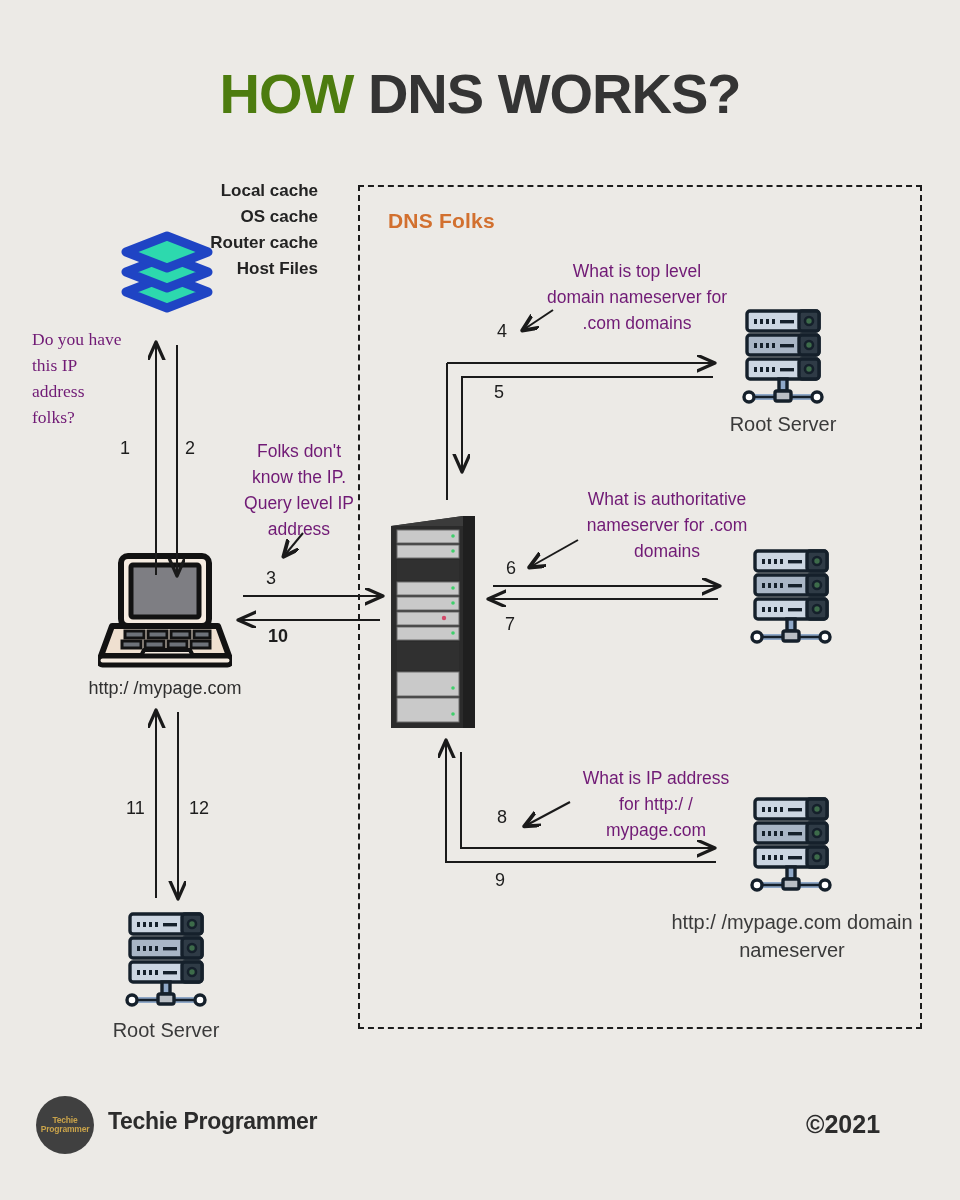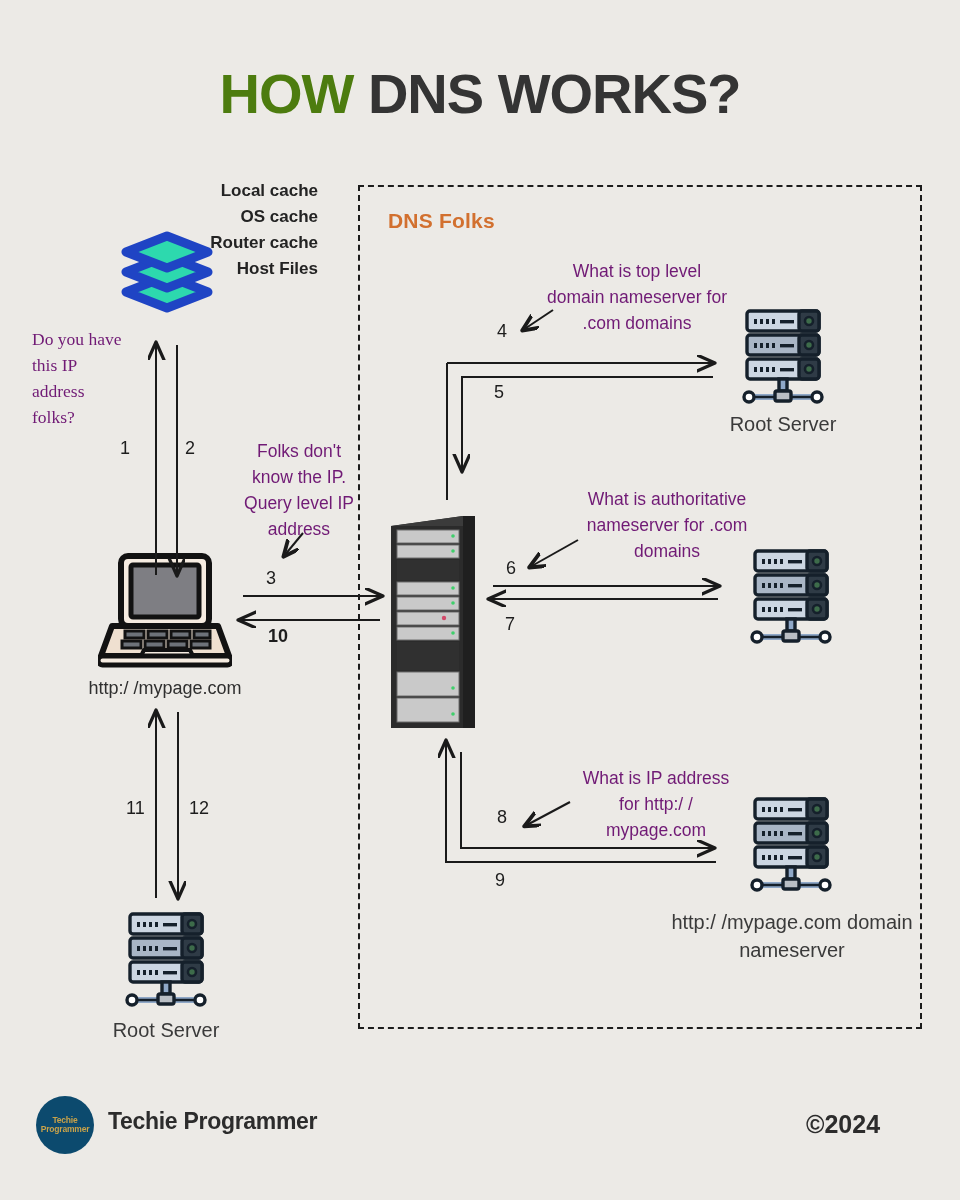--- a/index.html
+++ b/index.html
@@ -91,21 +91,21 @@
   .server-ico { width: 96px; height: 104px; }
 
   
   #arrows { left: 0; top: 0; width: 960px; height: 1200px; pointer-events: none; }
 
   
   #logo {
     left: 36px; top: 1096px;
     width: 58px; height: 58px;
     border-radius: 50%;
-    background: #0c4a6e;
+    background: #404040;
     display: flex; flex-direction: column;
     align-items: center; justify-content: center;
     line-height: 1.05;
   }
   #logo span {
     color: #c8a24a;
     font-weight: 700;
     font-size: 8.5px;
     letter-spacing: -0.2px;
   }
@@ -455,15 +455,15 @@
   <div class="abs num" style="left:495px; top:870px;">9</div>
   <div class="abs num" style="left:268px; top:626px;font-weight:bold;">10</div>
   <div class="abs num" style="left:126px; top:798px;">11</div>
   <div class="abs num" style="left:189px; top:798px;">12</div>
 
   <div class="abs" id="logo">
     <span>Techie</span>
     <span>Programmer</span>
   </div>
   <div class="abs" id="footer-brand">Techie Programmer</div>
-  <div class="abs" id="footer-copy">©2024</div>
+  <div class="abs" id="footer-copy">©2021</div>
 
 </div>
 
 </body></html>

